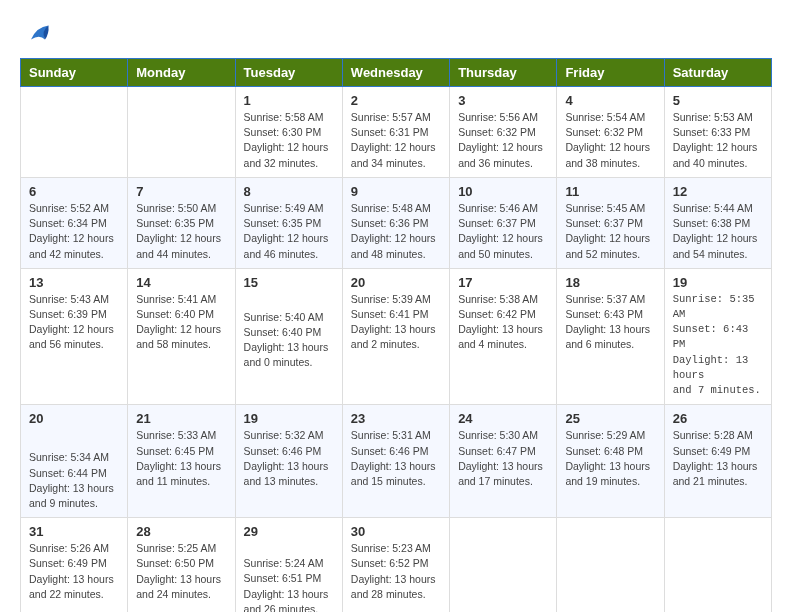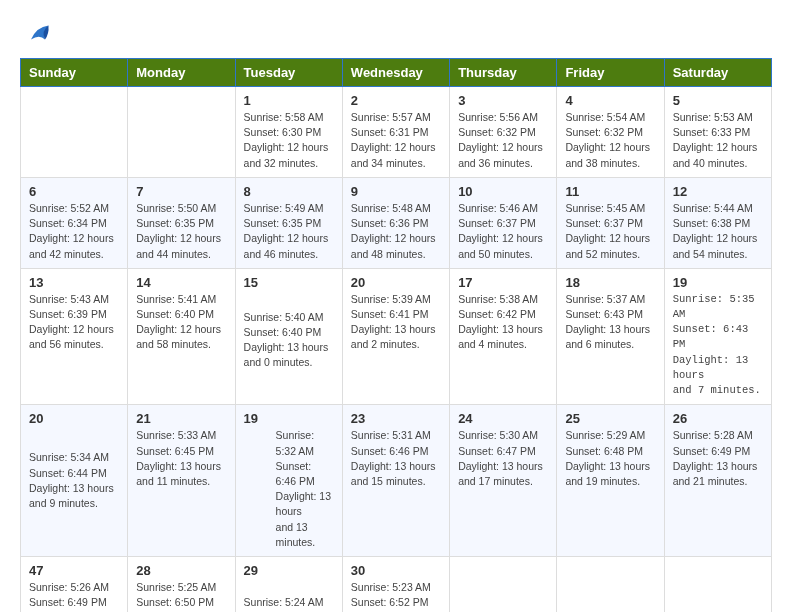--- a/index.html
+++ b/index.html
@@ -272,21 +272,21 @@
         </td>
         <td>
           <span class="day-number">21</span>
           <div class="day-detail" style="white-space: pre-line;">Sunrise: 5:33 AM
 Sunset: 6:45 PM
 Daylight: 13 hours
 and 11 minutes.</div>
         </td>
         <td>
           <span class="day-number">19</span>
-          <div class="day-detail" style="white-space: pre-line; margin-left: 32px;">Sunrise: 5:32 AM
+          <div class="day-detail" style="white-space: pre-line;">Sunrise: 5:32 AM
 Sunset: 6:46 PM
 Daylight: 13 hours
 and 13 minutes.</div>
         </td>
         <td>
           <span class="day-number">23</span>
           <div class="day-detail" style="white-space: pre-line;">Sunrise: 5:31 AM
 Sunset: 6:46 PM
 Daylight: 13 hours
 and 15 minutes.</div>
@@ -308,21 +308,21 @@
         <td>
           <span class="day-number">26</span>
           <div class="day-detail" style="white-space: pre-line;">Sunrise: 5:28 AM
 Sunset: 6:49 PM
 Daylight: 13 hours
 and 21 minutes.</div>
         </td>
       </tr>
       <tr>
         <td>
-          <span class="day-number">47</span>
+          <span class="day-number">31</span>
           <div class="day-detail" style="white-space: pre-line;">Sunrise: 5:26 AM
 Sunset: 6:49 PM
 Daylight: 13 hours
 and 22 minutes.</div>
         </td>
         <td>
           <span class="day-number">28</span>
           <div class="day-detail" style="white-space: pre-line;">Sunrise: 5:25 AM
 Sunset: 6:50 PM
 Daylight: 13 hours

